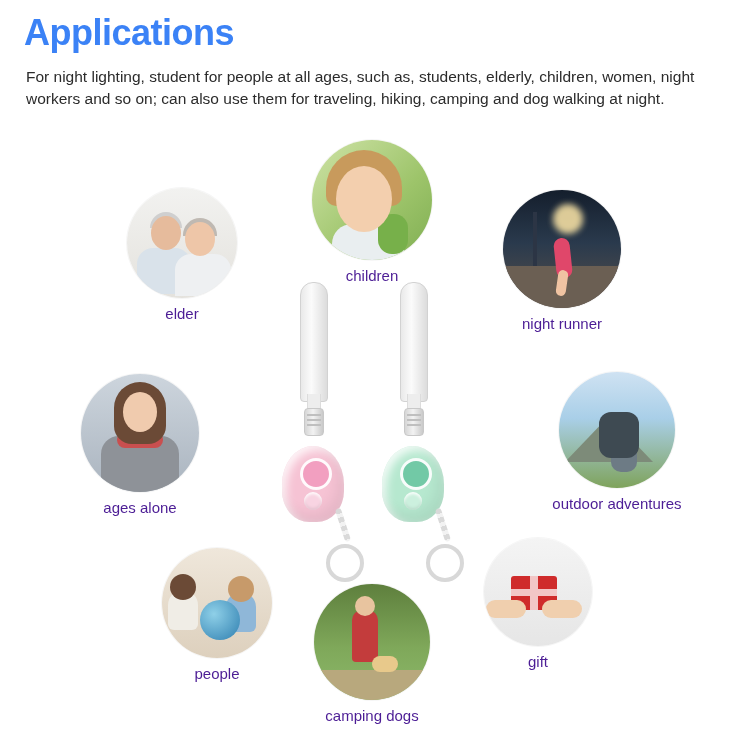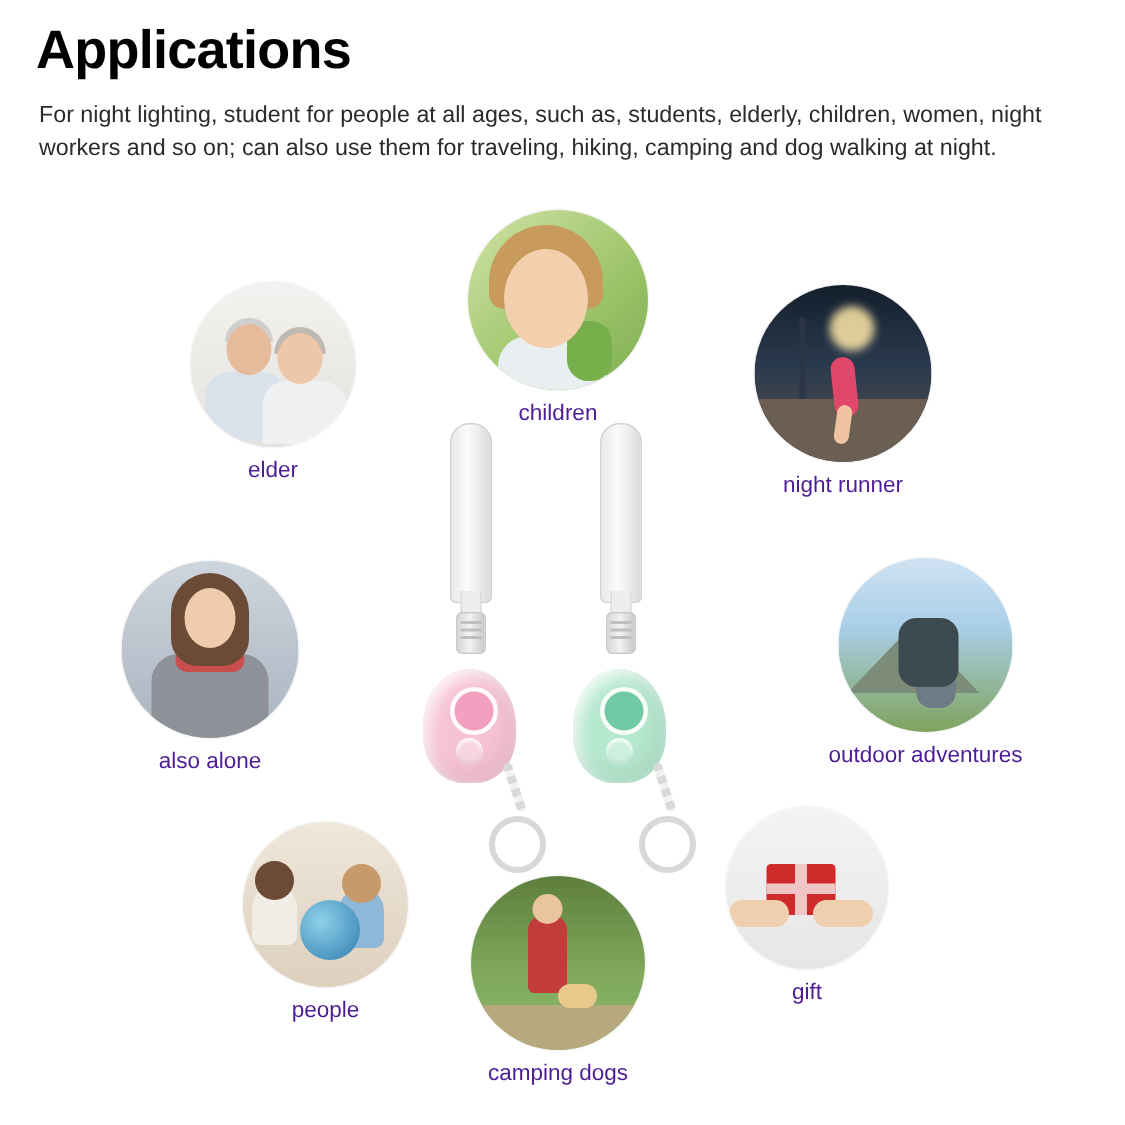--- a/index.html
+++ b/index.html
@@ -20,21 +20,21 @@
     width: 750px;
     height: 750px;
   }
   .title {
     position: absolute;
     left: 24px;
     top: 12px;
     font-size: 36px;
     font-weight: bold;
     letter-spacing: -0.5px;
-    color: #000000;
+    color: #3b82f6;
   }
   .intro {
     position: absolute;
     left: 26px;
     top: 66px;
     width: 700px;
     font-size: 15.5px;
     line-height: 22px;
     color: #2b2b2b;
   }
@@ -221,21 +221,21 @@
 
   <div class="item woman" style="left:76px; top:374px; width:128px;">
     <div class="circle" style="width:118px;height:118px;margin:0 auto;">
       <div class="scene">
           <div class="wcoat"></div>
           <div class="wscarf"></div>
           <div class="whair"></div>
           <div class="wface"></div>
         </div>
     </div>
-    <div class="caption">also alone</div>
+    <div class="caption">ages alone</div>
   </div>
 
   <div class="item outdoor" style="left:537px; top:372px; width:160px;">
     <div class="circle" style="width:116px;height:116px;margin:0 auto;">
       <div class="scene">
           <div class="mount"></div>
           <div class="hiker"></div>
           <div class="pack"></div>
         </div>
     </div>

